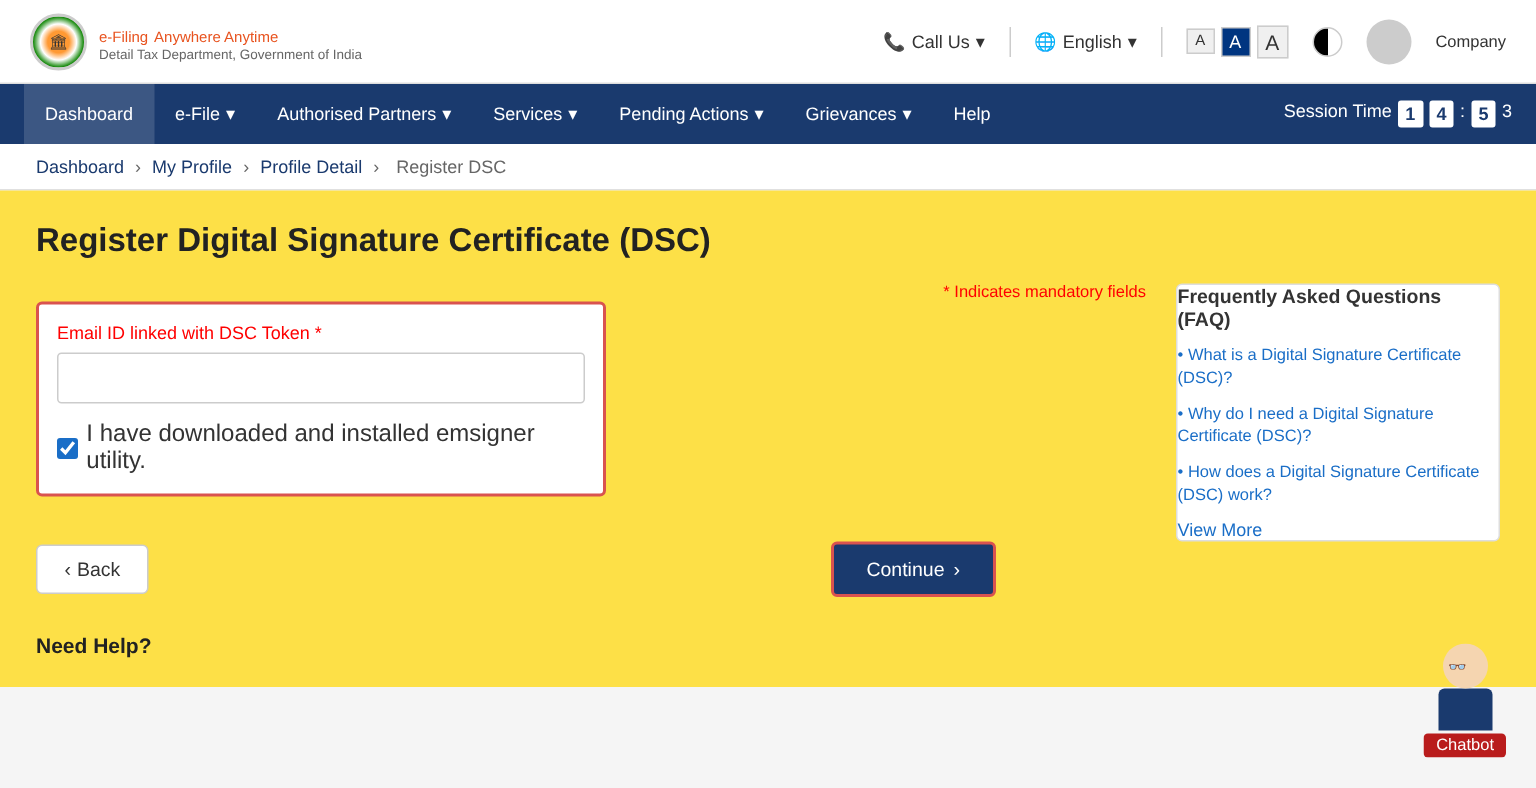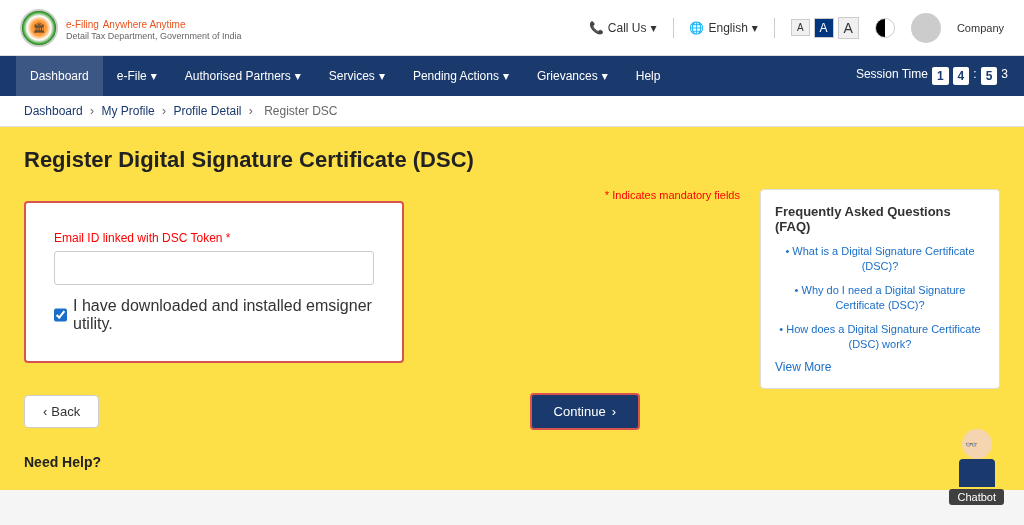--- a/index.html
+++ b/index.html
@@ -154,21 +154,21 @@
       text-align: right;
       font-size: 11px;
       color: #666;
     }
     .mandatory-note span { color: red; }
 
     .form-card {
       background: #fff;
       border: 2px solid #d9534f;
       border-radius: 4px;
-      padding: 28px;
+      padding: 12px;
       max-width: 380px;
     }
     .field-label {
       font-size: 12px;
       color: #333;
       margin-bottom: 6px;
     }
     .field-label span { color: red; }
     .form-input {
       width: 100%;
@@ -190,40 +190,38 @@
       accent-color: #1a6ec7;
       cursor: pointer;
     }
     .checkbox-label {
       font-size: 16px;
       color: #333;
     }
 
     
     .faq-section {
-      width: 240px;
+      width: 216px;
       background: #fff;
       border: 1px solid #ddd;
       border-radius: 4px;
-      padding: 14px;
       height: fit-content;
     }
     .faq-title {
       font-size: 13px;
       font-weight: bold;
       color: #333;
       margin-bottom: 10px;
     }
     .faq-item {
       font-size: 11px;
       color: #1a6ec7;
       margin-bottom: 8px;
       cursor: pointer;
       line-height: 1.4;
-      text-align: center;
     }
     .faq-item::before { content: "• "; color: #1a6ec7; }
     .view-more {
       font-size: 12px;
       color: #1a6ec7;
       cursor: pointer;
       text-decoration: none;
       margin-top: 6px;
       display: block;
     }
@@ -298,21 +296,21 @@
       top: 10px; left: 4px;
       font-size: 10px; color: #555;
     }
     .chatbot-body {
       width: 36px; height: 28px;
       background: #1a3a6e;
       border-radius: 4px 4px 0 0;
       margin: 0 auto;
     }
     .chatbot-label {
-      background: #404040;
+      background: #b91c1c;
       color: #fff;
       font-size: 11px;
       padding: 2px 8px;
       border-radius: 3px;
     }
   </style>
 </head>
 <body>
 
 <div class="top-header">

